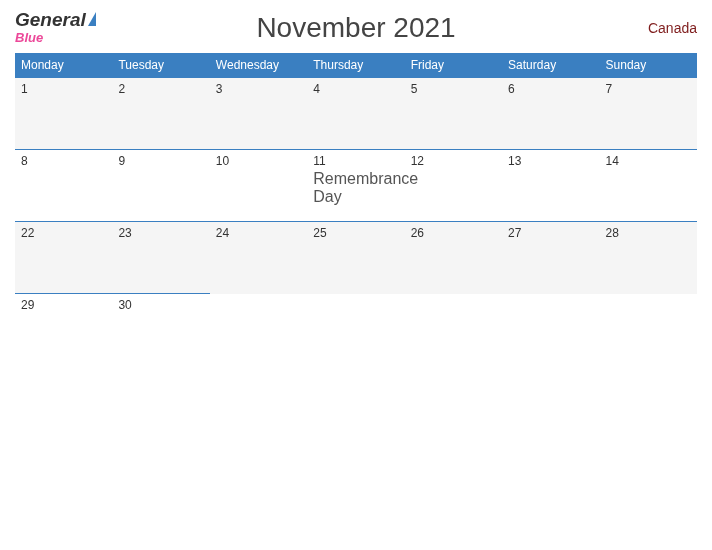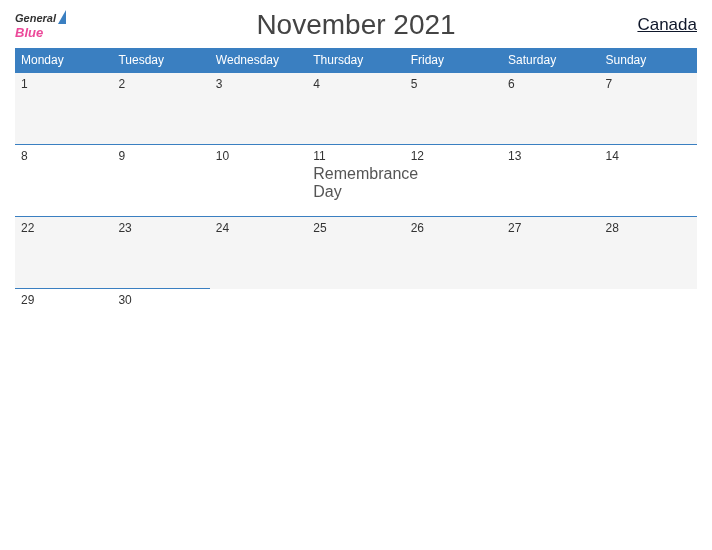--- a/index.html
+++ b/index.html
@@ -22,21 +22,21 @@
       justify-content: space-between;
       margin-bottom: 8px;
       position: relative;
     }
     .logo {
       display: flex;
       align-items: center;
       gap: 2px;
     }
     .logo-text-general {
-      font-size: 11px;
+      font-size: 19px;
       font-weight: bold;
       color: #333;
       font-style: italic;
     }
     .logo-text-blue {
       font-size: 13px;
       font-weight: bold;
       color: #ec4899;
       font-style: italic;
     }
@@ -50,23 +50,22 @@
     }
     .month-title {
       font-size: 28px;
       color: #444;
       font-weight: normal;
       position: absolute;
       left: 50%;
       transform: translateX(-50%);
     }
     .country-label {
-      font-size: 17px;
-      color: #0f172a;
-      text-decoration: underline;
+      font-size: 14px;
+      color: #7f1d1d;
     }
     .calendar-grid {
       width: 100%;
       border-collapse: collapse;
       table-layout: fixed;
     }
     .calendar-grid th {
       background-color: #3a7fc1;
       color: #fff;
       font-size: 12px;

